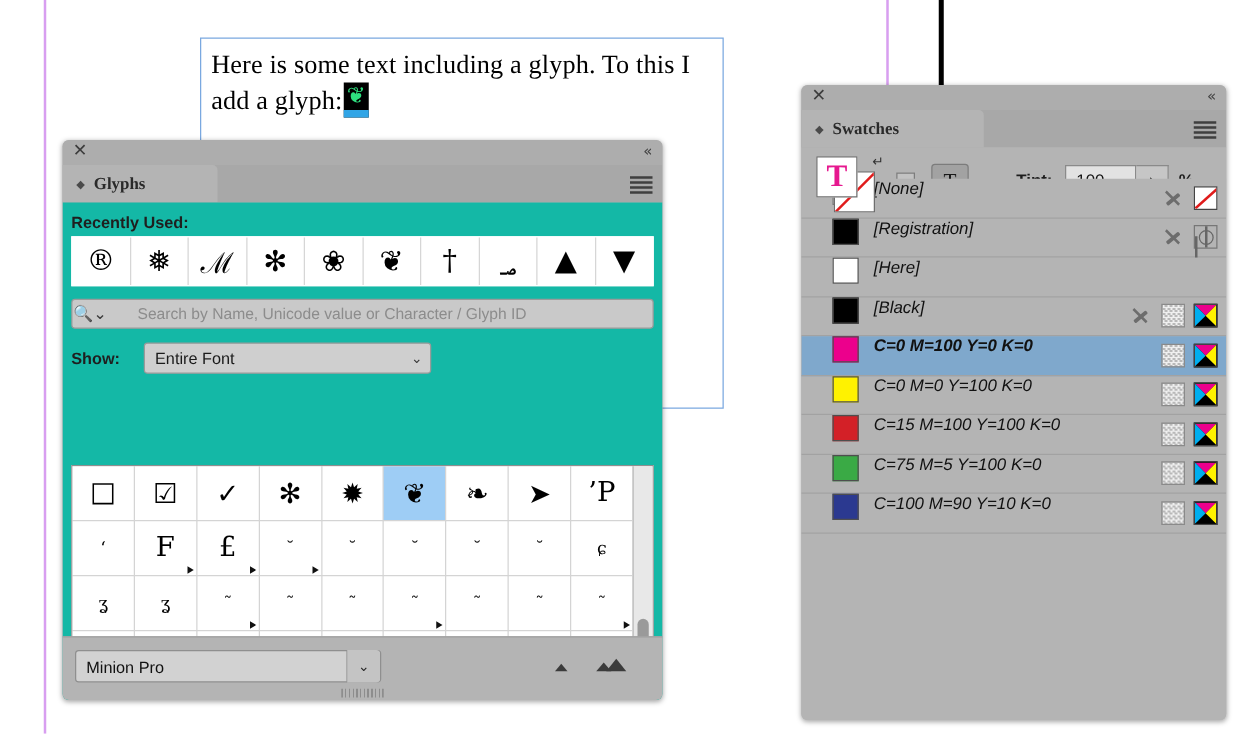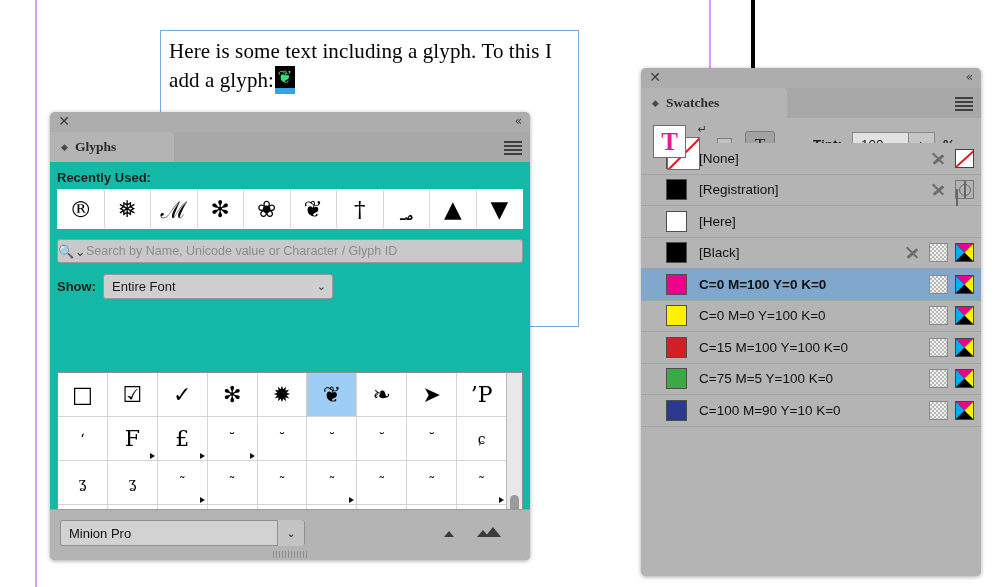--- a/index.html
+++ b/index.html
@@ -115,25 +115,25 @@
   .searchbar{
     margin:10px 7px 0 7px;height:24px;background:#c9c9c9;
     border:1px solid #9a9a9a;border-radius:3px;
     display:flex;align-items:center;box-sizing:border-box;
   }
   .searchbar .mag{
     width:28px;text-align:center;color:#3d3d3d;font-size:13px;
     font-family:"DejaVu Sans", sans-serif;cursor:pointer;
   }
   .searchbar .ph{
-    color:#8c8c8c;font-size:12.5px;white-space:nowrap;overflow:hidden;
+    color:#8c8c8c;font-size:12.5px;white-space:nowrap;overflow:hidden;margin-left:24px;
   }
 
   .showrow{display:flex;align-items:center;margin:11px 7px 0 7px;}
-  .showrow .lbl{font-size:13px;font-weight:bold;color:#1f1f1f;margin-right:7px;}
+  .showrow .lbl{font-size:13px;font-weight:bold;color:#1f1f1f;margin-right:19px;}
   .select{
     height:25px;background:#cfcfcf;border:1px solid #9a9a9a;border-radius:3px;
     display:flex;align-items:center;justify-content:space-between;
     padding:0 6px 0 8px;box-sizing:border-box;cursor:pointer;
   }
   .select .sv{font-size:13px;color:#1a1a1a;white-space:nowrap;}
   .select .cv{font-size:11px;color:#333;margin-left:8px;font-family:"DejaVu Sans",sans-serif;}
   #show-select{width:230px;}
 
   
@@ -234,22 +234,22 @@
     border-left:none;box-sizing:border-box;display:flex;align-items:center;justify-content:center;
     font-size:12px;color:#222;font-family:"DejaVu Sans",sans-serif;cursor:pointer;
   }
   .pct{position:absolute;font-size:13.5px;font-weight:bold;color:#1c1c1c;}
 
   #sw-list{
     position:absolute;left:0;right:0;top:75px;bottom:0;
     background:#b4b4b4;overflow:hidden;
   }
   .sw-row{
-    height:30.5px;display:flex;align-items:center;
-    border-bottom:1px solid #a2a2a2;position:relative;cursor:pointer;
+    height:30.5px;display:flex;
+    border-bottom:1px solid #a2a2a2;position:relative;cursor:pointer;font-style:italic;
   }
   .sw-row.selected{background:#7fa8cc;}
   .sw-chip{
     width:21px;height:21px;margin-left:25px;border:1px solid #4e4e4e;box-sizing:border-box;
     position:relative;flex:0 0 auto;
   }
   .sw-name{
     margin-left:12px;font-size:13.5px;color:#111;white-space:nowrap;
   }
   .sw-row.selected .sw-name{font-weight:bold;}

